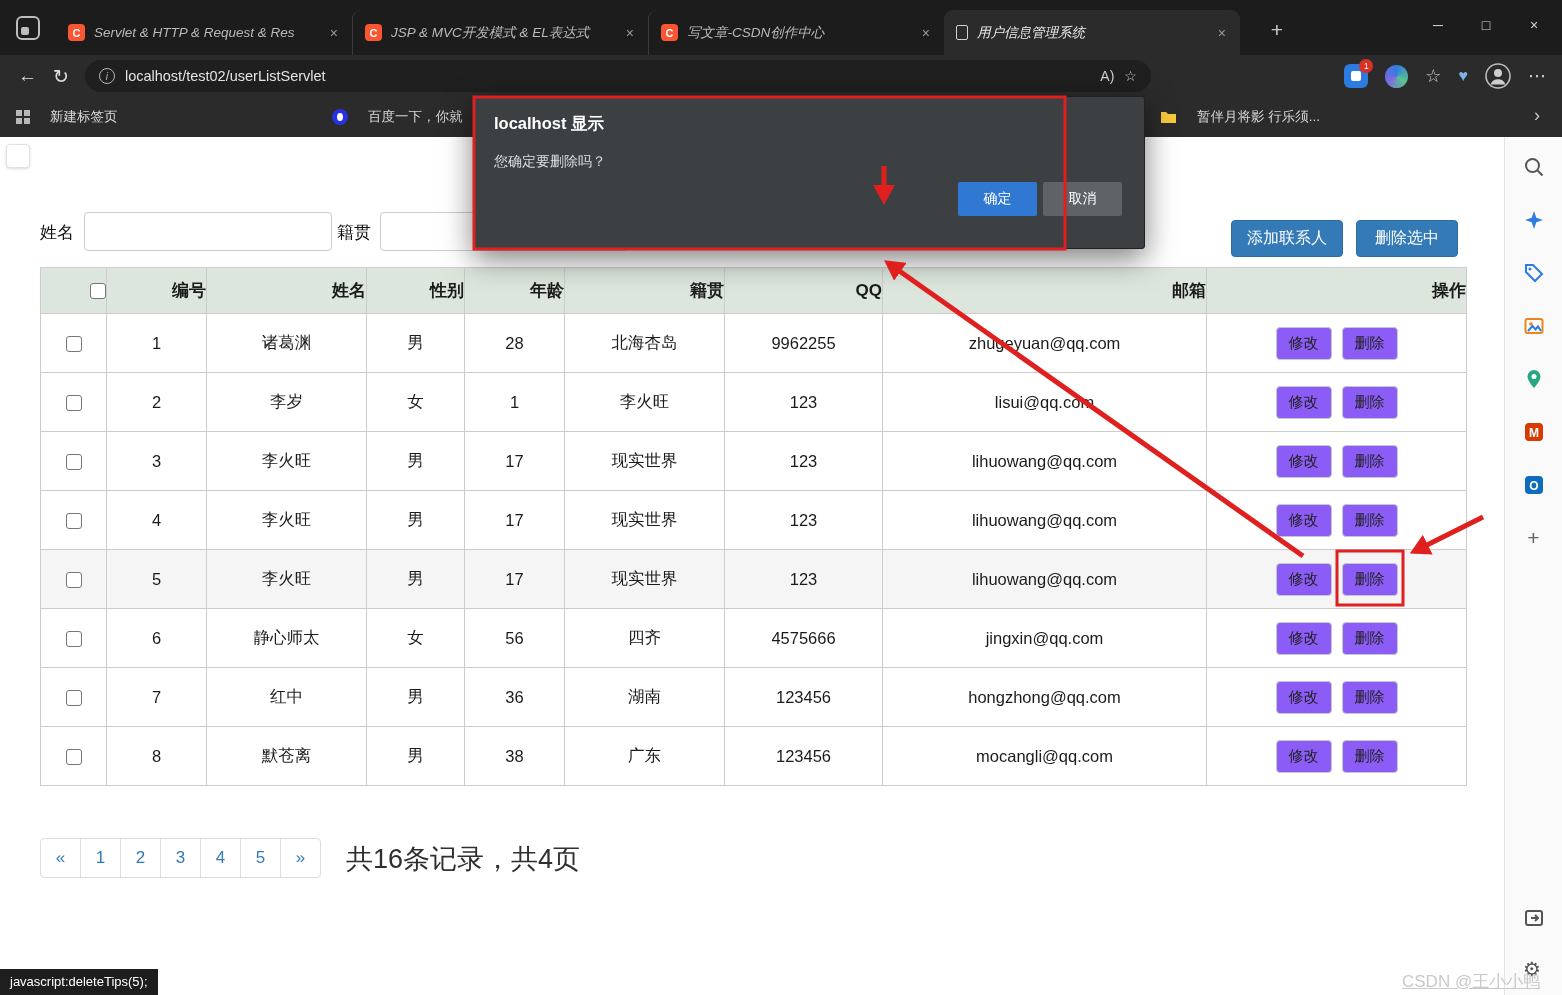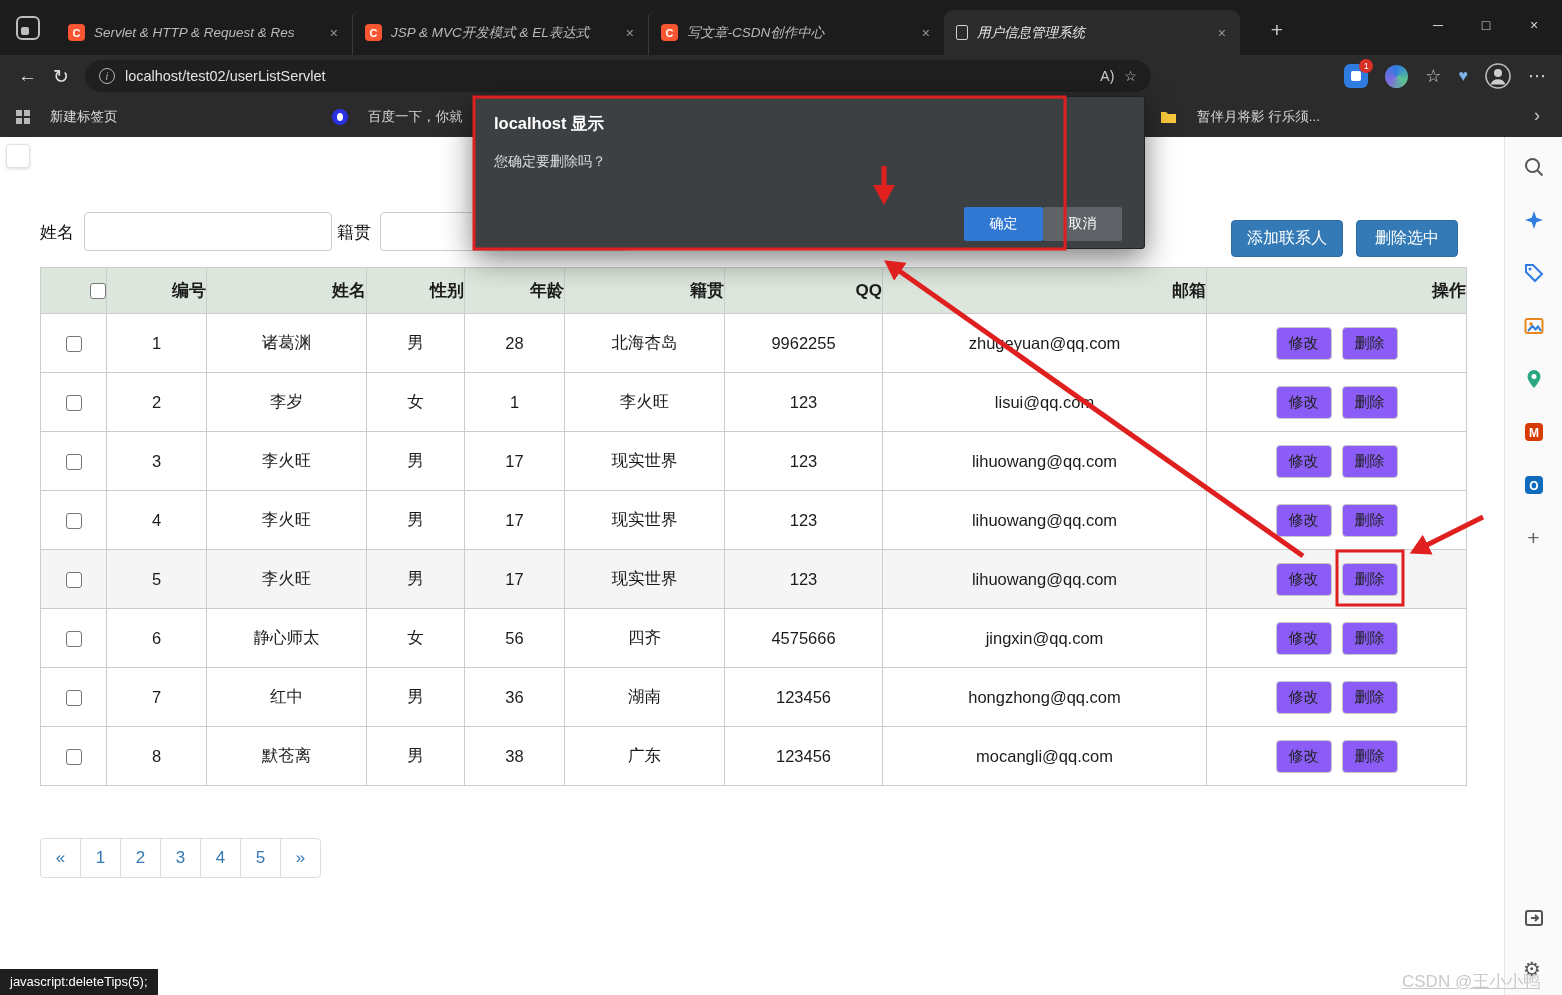--- a/index.html
+++ b/index.html
@@ -75,21 +75,21 @@
   .sb-top { display:flex; flex-direction:column; align-items:center; padding-top:19px; gap:31px; }
   .sb-ic { width:22px; height:22px; display:flex; align-items:center; justify-content:center; }
   .sb-plus { color:#666; font-size:21px; }
   .sb-bottom-1 { position:absolute; left:18px; bottom:66px; }
   .sb-bottom-2 { position:absolute; left:18px; bottom:14px; color:#555; font-size:20px; }
 
   
   .dialog { position:absolute; left:473px; top:96px; width:672px; height:153px; background:#3c4043; border:1px solid #202124; border-radius:3px; box-shadow:0 10px 30px rgba(0,0,0,.5); z-index:40; }
   .dlg-title { position:absolute; left:20px; top:16px; font-size:16.5px; font-weight:bold; color:#fff; }
   .dlg-msg { position:absolute; left:20px; top:56px; font-size:14px; color:#dadce0; }
-  .dlg-btns { position:absolute; right:22px; bottom:7px; display:flex; gap:0; }
+  .dlg-btns { position:absolute; right:22px; bottom:32px; display:flex; gap:6px; }
   .dlg-btn { width:79px; height:34px; border:none; border-radius:2px; font-size:14px; font-family:inherit; color:#fff; }
   .dlg-confirm { background:#3178d2; }
   .dlg-cancel { background:#5f6368; }
 
   
   .annot { position:absolute; left:0; top:0; z-index:60; pointer-events:none; }
   .rl { stroke:#e01f1f; stroke-width:5; fill:none; }
   .rr { stroke:#e01f1f; stroke-width:3; fill:none; }
 
   
@@ -340,20 +340,21 @@
 
     <div class="pg">
       <span class="pg-item">«</span>
       <span class="pg-item">1</span>
       <span class="pg-item">2</span>
       <span class="pg-item">3</span>
       <span class="pg-item">4</span>
       <span class="pg-item">5</span>
       <span class="pg-item">»</span>
     </div>
+    <span class="pg-summary">共16条记录，共4页</span>
   </div>
 
   <div class="edge-sidebar">
     <div class="sb-top">
       <span class="sb-ic">
         <svg width="22" height="22" viewBox="0 0 22 22">
             <circle cx="9.5" cy="9.5" r="6.5" fill="none" stroke="#555" stroke-width="2"></circle>
             <line x1="14.5" y1="14.5" x2="19.5" y2="19.5" stroke="#555" stroke-width="2"></line>
           </svg>
       </span>

